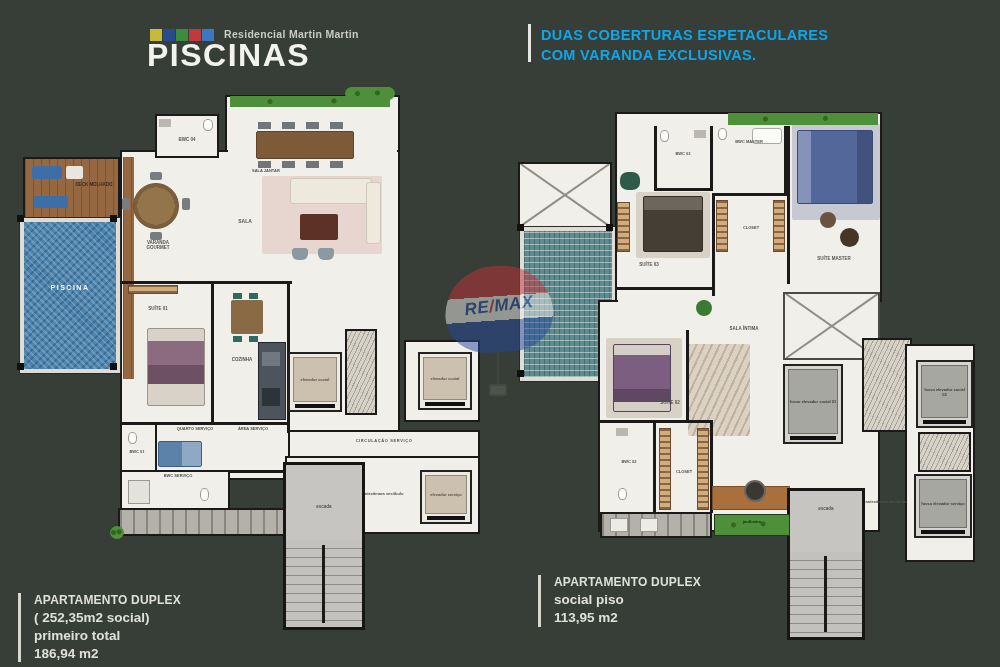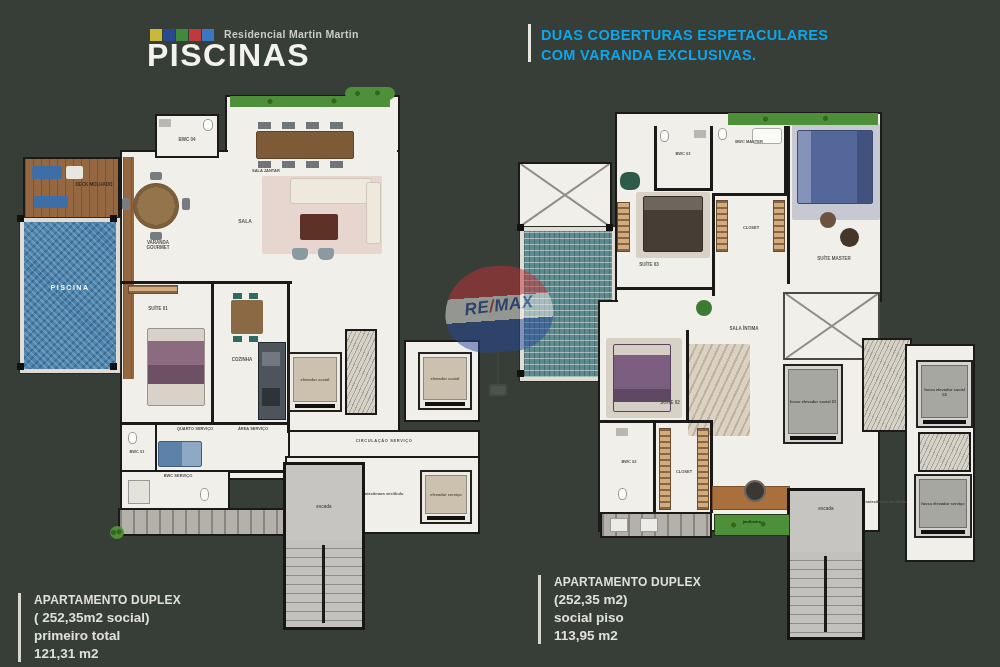--- a/index.html
+++ b/index.html
@@ -269,22 +269,21 @@
     <div class="abs" style="left:0;top:0;width:108px;height:86px;transform:rotate(-4deg);border-radius:54px 54px 44px 44px/52px 52px 40px 40px;background:linear-gradient(180deg,#c53237 0 35%,#f0eeea 35% 63%,#27489c 63%);"></div>
     <div class="balloon-text" style="left:6px;top:30px;width:96px;"><span>RE</span><span style="color:#c53237;">/</span><span>MAX</span></div>
     <div class="abs" style="left:52px;top:86px;width:2px;height:32px;background:#4a4a46;"></div>
     <div class="abs" style="left:44px;top:118px;width:18px;height:12px;border:2px solid #55544e;border-radius:2px;background:rgba(240,240,235,.25);"></div>
   </div>
 
   <div class="caption" style="left:18px;top:593px;width:255px;">
     <div class="t">APARTAMENTO DUPLEX</div>
     <div class="l">( 252,35m2 social)</div>
     <div class="l">primeiro total</div>
-    <div class="l">121,31 m2</div>
+    <div class="l">186,94 m2</div>
   </div>
   <div class="caption" style="left:538px;top:575px;width:250px;">
     <div class="t">APARTAMENTO DUPLEX</div>
-    <div class="l">(252,35 m2)</div>
     <div class="l">social piso</div>
     <div class="l">113,95 m2</div>
   </div>
 
 </div>
 
 </body></html>

